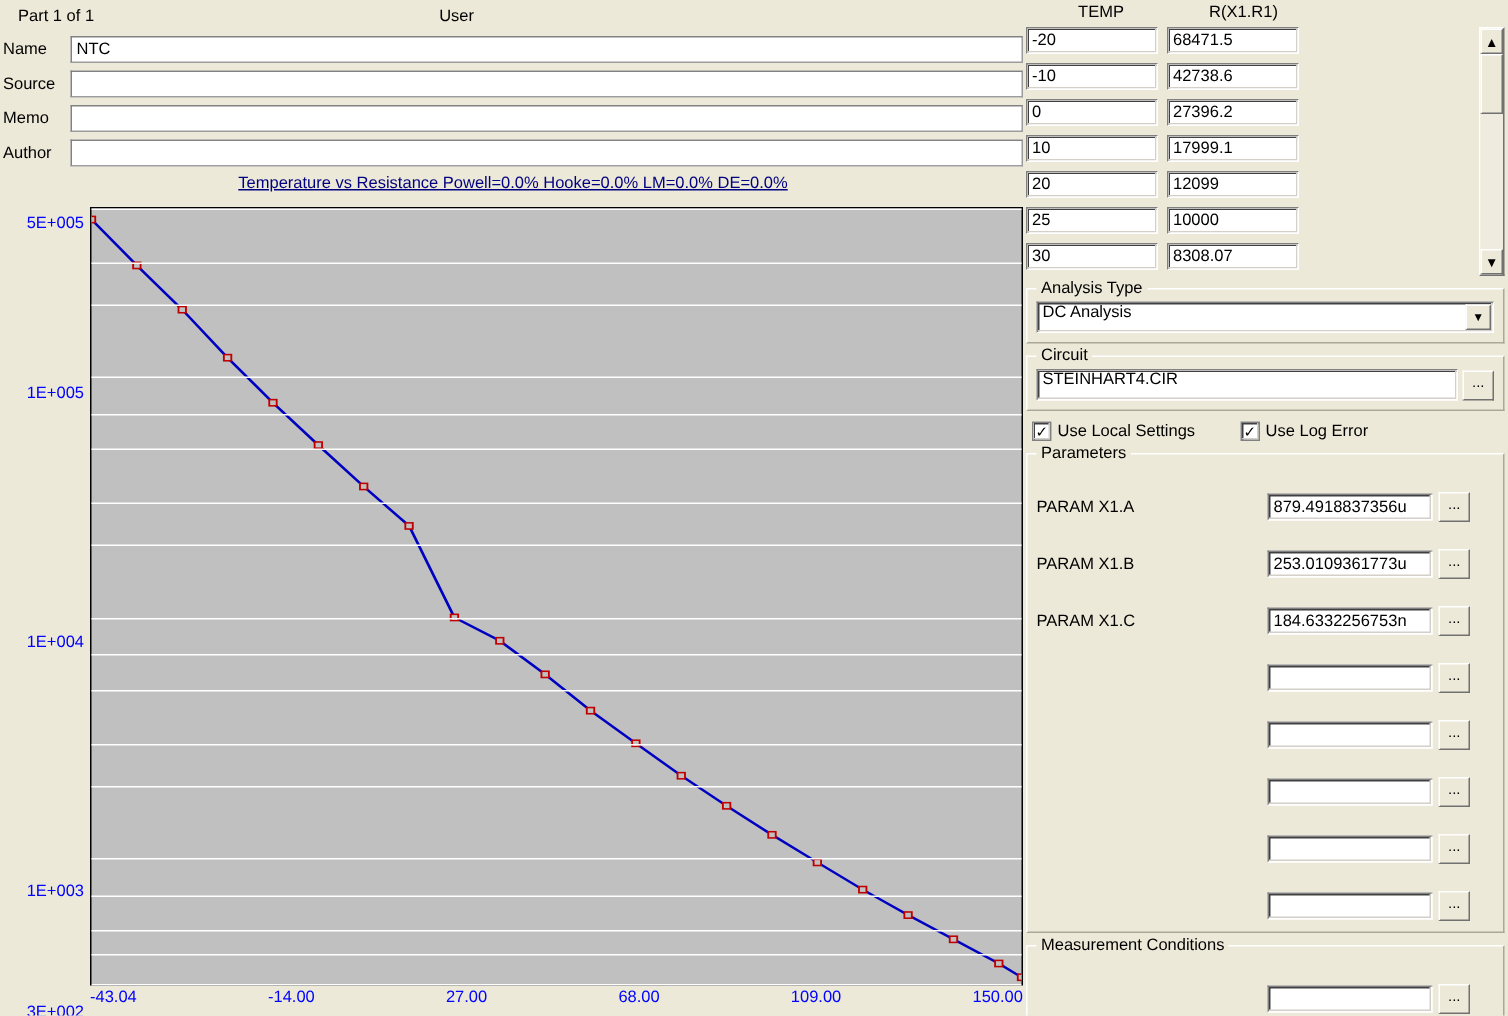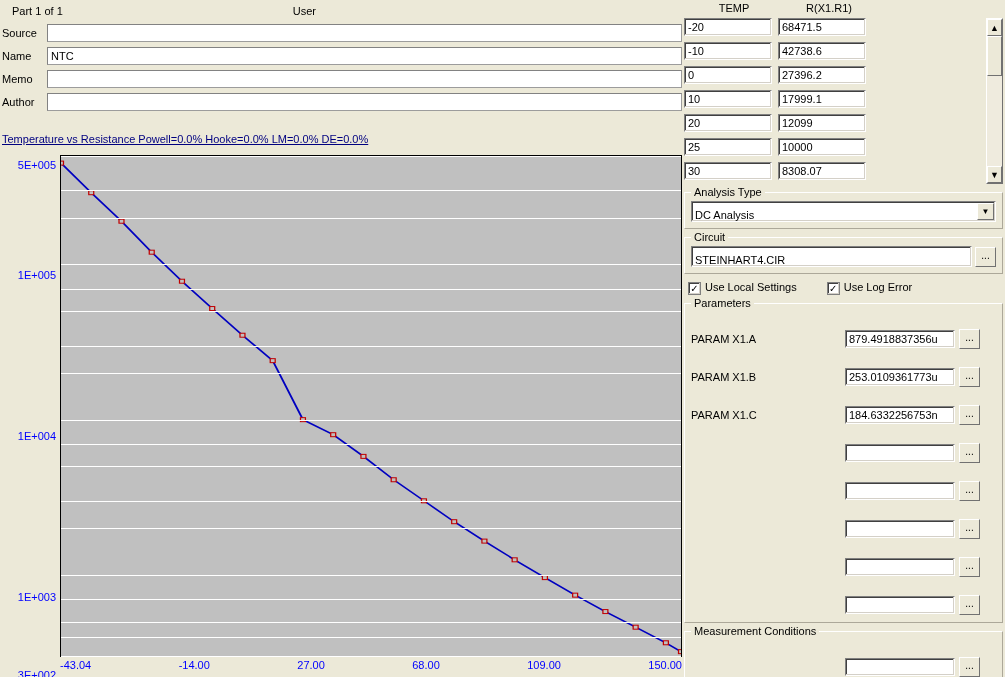--- a/index.html
+++ b/index.html
@@ -45,27 +45,26 @@
     flex: 1;
     height: 18px;
     background: #fff;
     border: 1px solid #9c9c9c;
     border-top-color: #828282;
     border-left-color: #828282;
     padding: 1px 3px;
     font: inherit;
   }
   .chart-title {
-    text-align: left;
+    text-align: center;
     height: 20px;
     line-height: 20px;
     color: #000080;
     text-decoration: underline;
     font-size: 11px;
-    margin-top: 17px;
   }
   .chart-wrap {
     margin-top: 6px;
     flex: 1;
     display: flex;
   }
   .y-axis {
     width: 58px;
     position: relative;
     color: #0000ff;
@@ -174,21 +173,21 @@
   .combo-row { display:flex; gap:3px; align-items:center; }
   .combo {
     flex:1;
     height:21px;
     background:#fff;
     border-top:1px solid #808080;
     border-left:1px solid #808080;
     border-bottom:1px solid #fff;
     border-right:1px solid #fff;
     box-shadow: inset -1px -1px #d4d0c8, inset 1px 1px #404040;
-    display:flex; align-items:flex-end;
+    display:flex; align-items:flex-start;
   }
   .combo-text { flex:1; padding:0 3px; }
   .combo-btn {
     width:17px; height:17px;
     margin:1px;
     background:#ece9d8;
     border:1px solid #fff;
     border-right-color:#717171;
     border-bottom-color:#717171;
     display:flex;align-items:center;justify-content:center;
@@ -236,26 +235,26 @@
 </head>
 <body>
 
 <div class="left-pane">
   <div class="header-row">
     <span class="header-part">Part 1 of 1</span>
     <span class="header-user">User</span>
   </div>
 
   <div class="form-row">
+    <span class="form-label">Name</span>
+    <input class="form-input" value="NTC" style="">
+  </div>
+  <div class="form-row">
     <span class="form-label">Source</span>
     <input class="form-input" value="" style="">
-  </div>
-  <div class="form-row">
-    <span class="form-label">Name</span>
-    <input class="form-input" value="NTC" style="">
   </div>
   <div class="form-row">
     <span class="form-label">Memo</span>
     <input class="form-input" value="" style="">
   </div>
   <div class="form-row">
     <span class="form-label">Author</span>
     <input class="form-input" value="" style="">
   </div>
 

